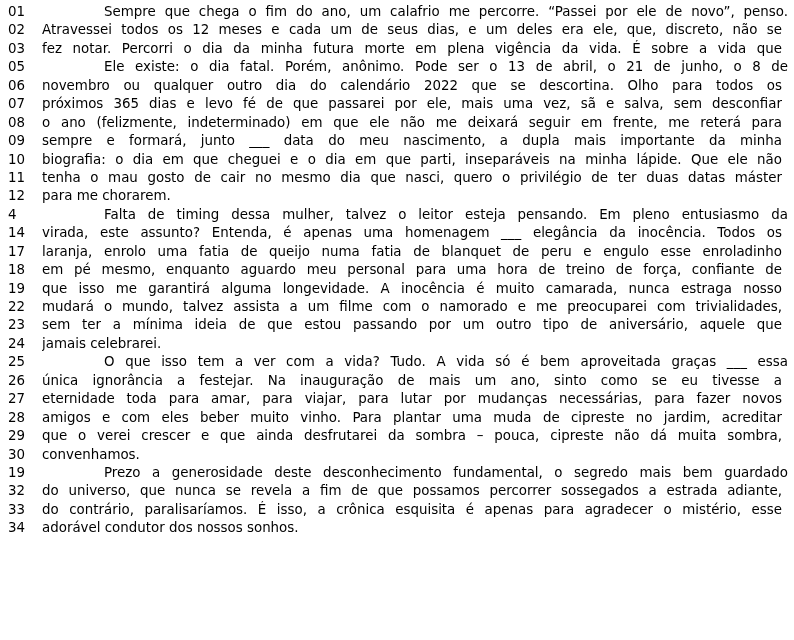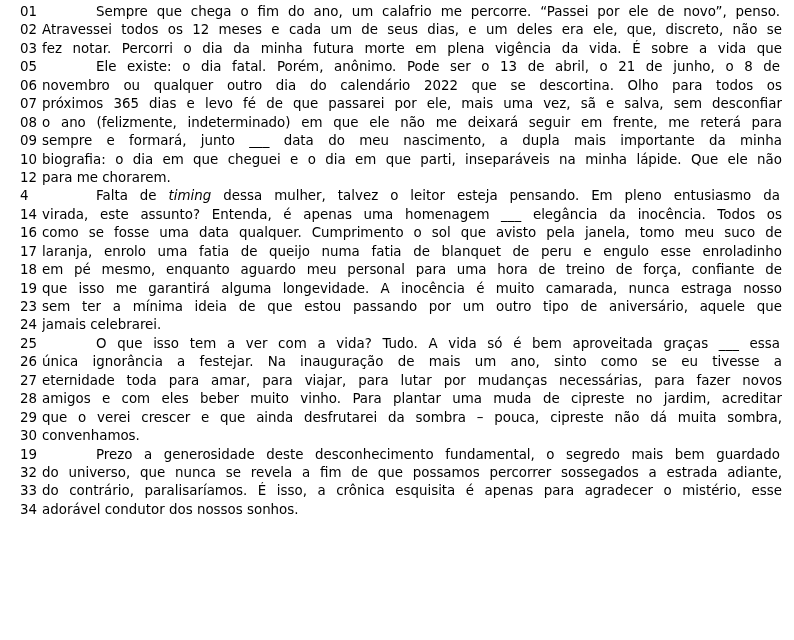--- a/index.html
+++ b/index.html
@@ -23,43 +23,43 @@
   }
   .line {
     position: relative;
     height: 18.45px;
     line-height: 18.45px;
     font-size: 13.4px;
     white-space: nowrap;
   }
   .num {
     position: absolute;
-    left: 20px;
+    left: 8px;
     top: 0;
     width: 30px;
   }
   .txt {
     position: absolute;
     left: 42px;
     top: 0;
     width: 740px;
     text-align: justify;
     text-align-last: justify;
     white-space: normal;
     overflow: hidden;
     height: 18.45px;
   }
   .txt.indent {
-    left: 96px;
+    left: 104px;
     width: 684px;
   }
   .txt.last {
     text-align-last: left;
   }
-  .txt .it { font-style: italic; }
+  .txt .it { }
 </style>
 </head>
 <body>
 
 <div class="doc">
   <div class="line">
       <span class="num">01</span>
       <span class="txt indent">Sempre que chega o fim do ano, um calafrio me percorre. “Passei por ele de novo”, penso.</span>
     </div>
   <div class="line">
@@ -88,46 +88,50 @@
     </div>
   <div class="line">
       <span class="num">09</span>
       <span class="txt">sempre e formará, junto ___ data do meu nascimento, a dupla mais importante da minha</span>
     </div>
   <div class="line">
       <span class="num">10</span>
       <span class="txt">biografia: o dia em que cheguei e o dia em que parti, inseparáveis na minha lápide. Que ele não</span>
     </div>
   <div class="line">
+      <span class="num">11</span>
+      <span class="txt">tenha o mau gosto de cair no mesmo dia que nasci, quero o privilégio de ter duas datas máster</span>
+    </div>
+  <div class="line">
       <span class="num">12</span>
       <span class="txt last">para me chorarem.</span>
     </div>
   <div class="line">
       <span class="num">4</span>
       <span class="txt indent"><span>Falta de </span><span class="it">timing</span><span> dessa mulher, talvez o leitor esteja pensando. Em pleno entusiasmo da</span></span>
     </div>
   <div class="line">
       <span class="num">14</span>
       <span class="txt">virada, este assunto? Entenda, é apenas uma homenagem ___ elegância da inocência. Todos os</span>
     </div>
   <div class="line">
-      <span class="num">16</span>
-      <span class="txt">como se fosse uma data qualquer. Cumprimento o sol que avisto pela janela, tomo meu suco de</span>
-    </div>
-  <div class="line">
       <span class="num">17</span>
       <span class="txt">laranja, enrolo uma fatia de queijo numa fatia de blanquet de peru e engulo esse enroladinho</span>
     </div>
   <div class="line">
       <span class="num">18</span>
       <span class="txt">em pé mesmo, enquanto aguardo meu personal para uma hora de treino de força, confiante de</span>
     </div>
   <div class="line">
       <span class="num">19</span>
       <span class="txt">que isso me garantirá alguma longevidade. A inocência é muito camarada, nunca estraga nosso</span>
+    </div>
+  <div class="line">
+      <span class="num">22</span>
+      <span class="txt">mudará o mundo, talvez assista a um filme com o namorado e me preocuparei com trivialidades,</span>
     </div>
   <div class="line">
       <span class="num">23</span>
       <span class="txt">sem ter a mínima ideia de que estou passando por um outro tipo de aniversário, aquele que</span>
     </div>
   <div class="line">
       <span class="num">24</span>
       <span class="txt last">jamais celebrarei.</span>
     </div>
   <div class="line">

